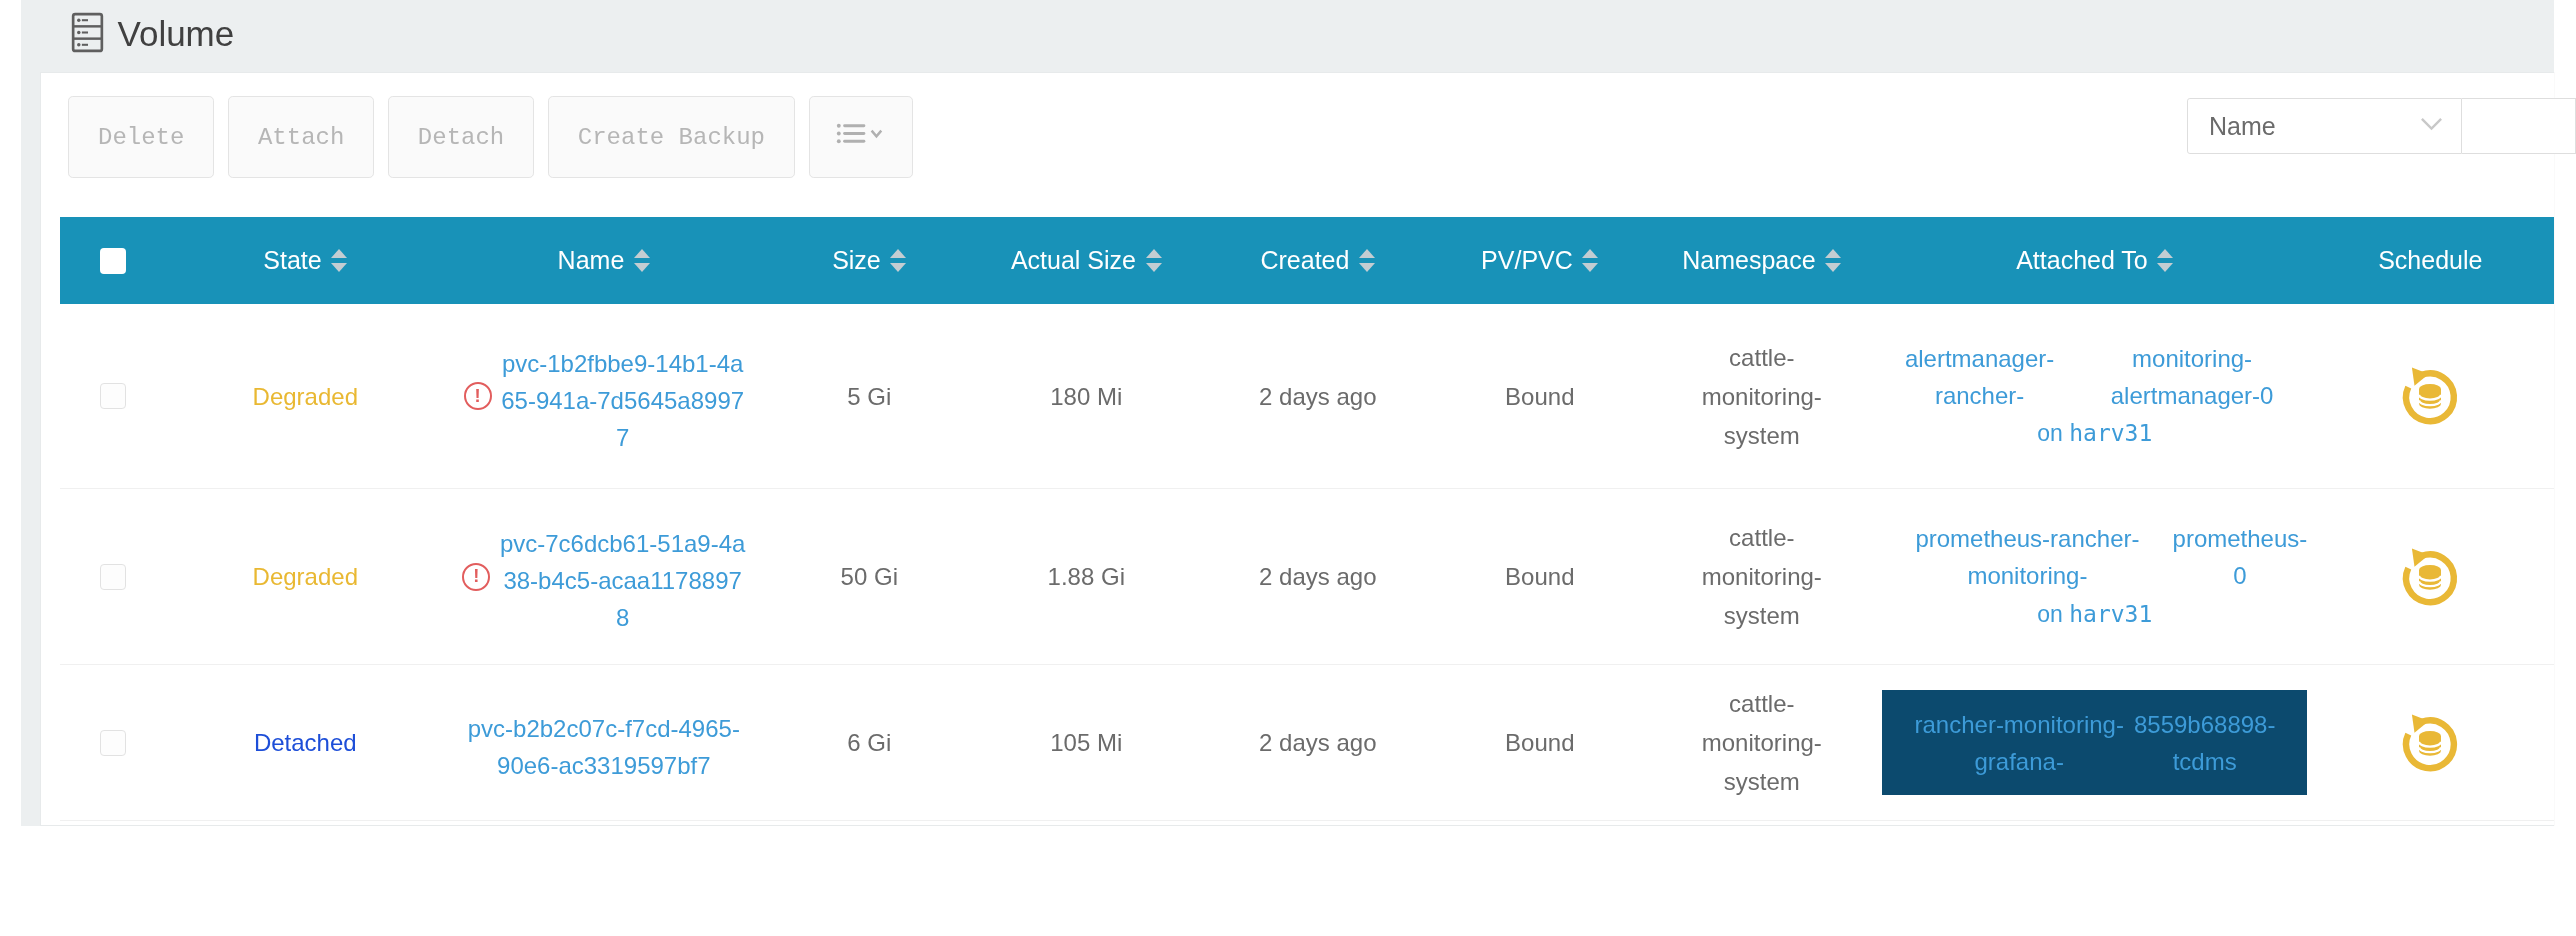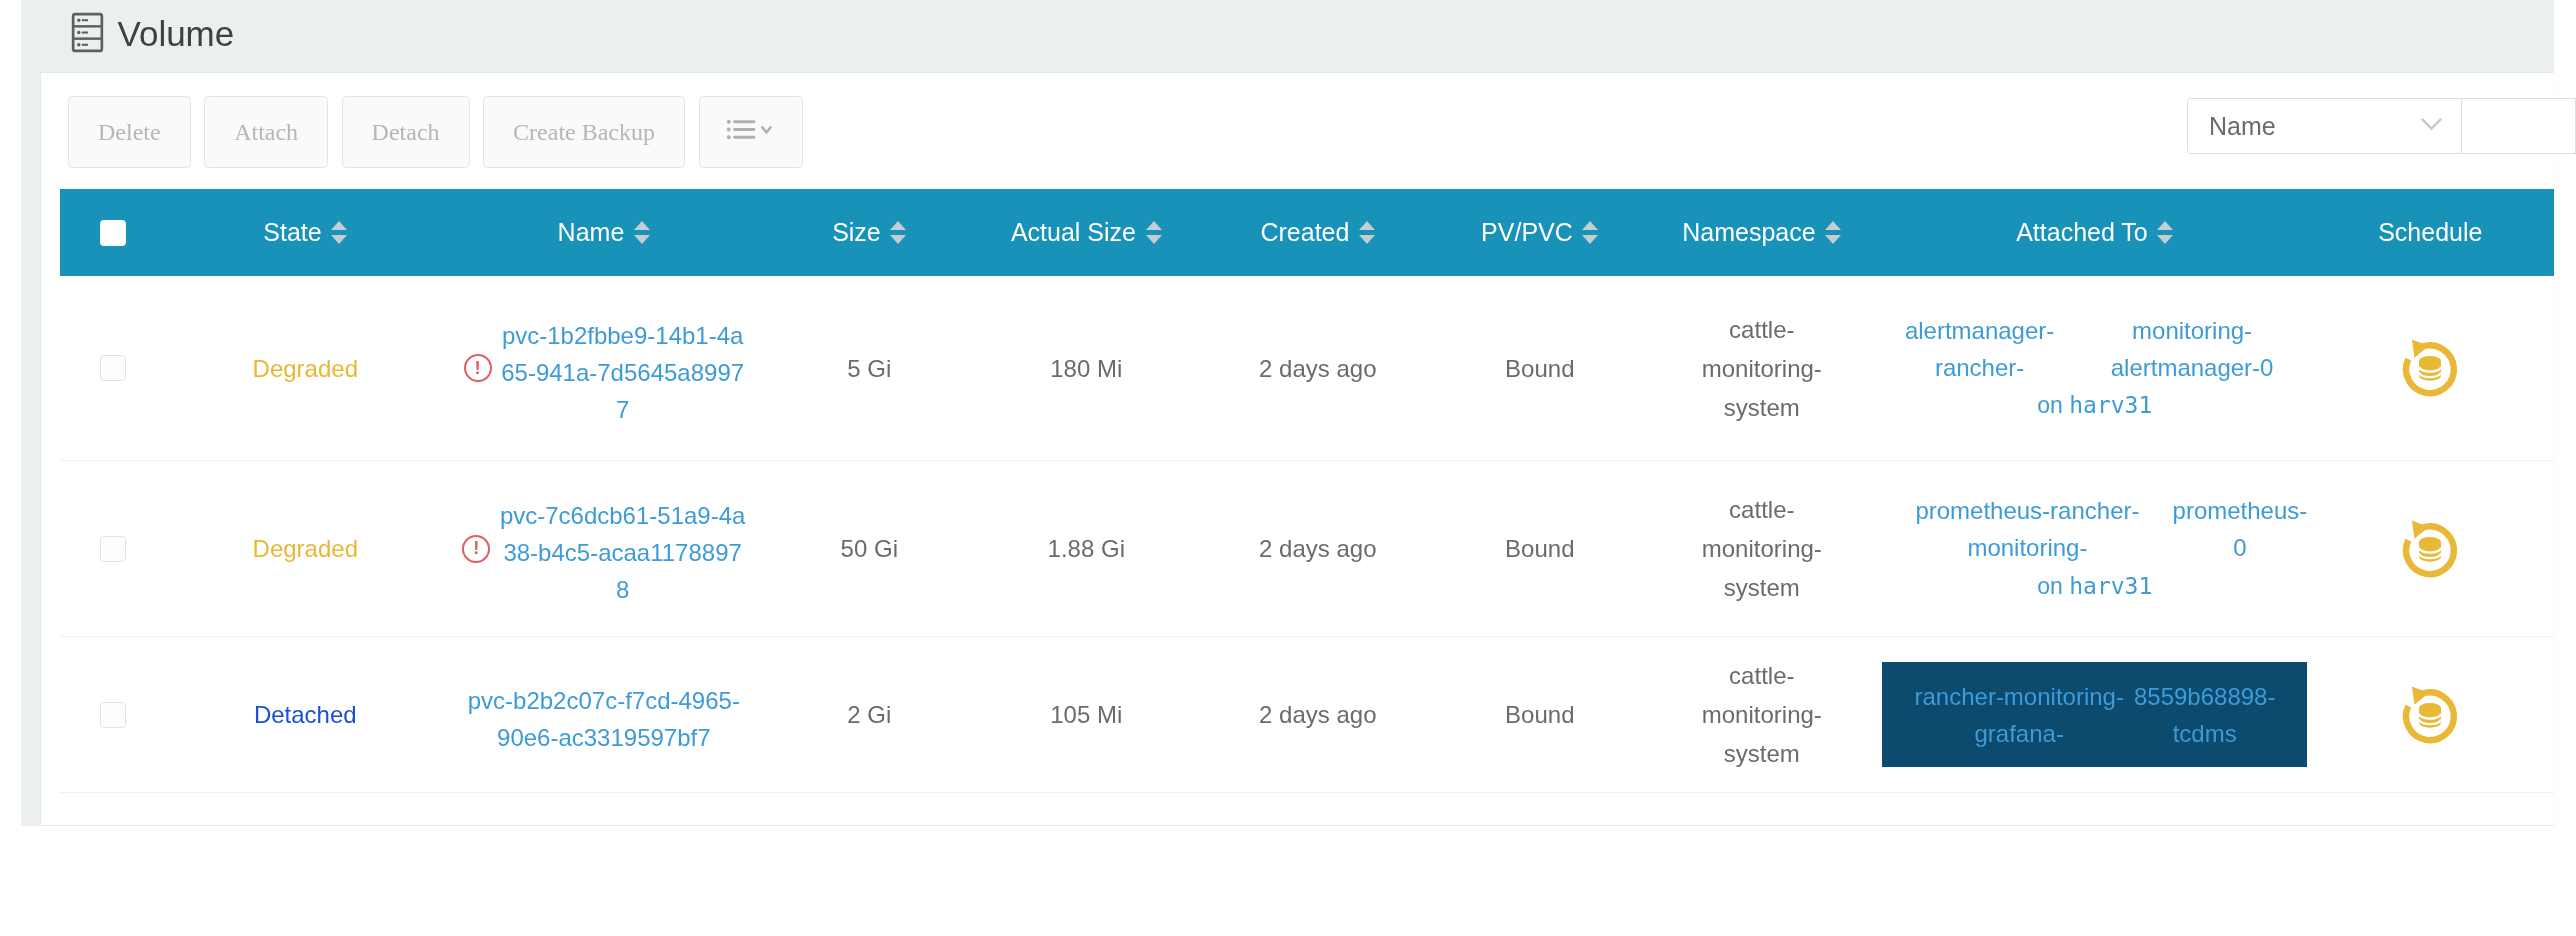--- a/index.html
+++ b/index.html
@@ -13,40 +13,40 @@
   
   .page-head { position:absolute; left:71px; top:11.6px; display:flex; align-items:center; gap:13.5px; }
   .page-title { font-size:35px; color:#404040; }
 
   
   .panel { position:absolute; left:41px; top:73px; width:2513px; height:752px; background:#ffffff;
            box-shadow:0 0 0 1px rgba(0,0,0,0.02); }
 
   
   .toolbar { position:absolute; left:27px; top:23px; display:flex; gap:13.5px; }
-  .btn { height:72px; padding:0 29px; background:#fafafa; border:1px solid #e4e4e4; border-radius:4.8px;
-         color:#b6b6b6; font-size:24px; font-family:Liberation Serif, serif;
+  .btn { height:82px; padding:0 29px; background:#fafafa; border:1px solid #e4e4e4; border-radius:4.8px;
+         color:#b6b6b6; font-size:24px; font-family:Liberation Mono, monospace;
          display:flex; align-items:center; justify-content:center; cursor:default; }
   .btn.icon-btn { padding:0 23px; }
 
   
   .filter { position:absolute; top:25px; right:-22px; display:flex; }
   .filter-select { width:275px; height:56px; background:#fff; border:1px solid #dedede;
                    border-radius:2.9px 0 0 2.9px; display:flex; align-items:center;
                    padding:0 17.4px 0 21px; cursor:pointer; }
   .filter-select .sel-label { font-size:25px; color:#6b6b6b; flex:1; }
   .filter-input { width:114px; height:56px; border:1px solid #dedede; border-left:none;
                   background:#fff; font-size:25px; color:#555; padding:0 13.5px;
                   font-family:"Liberation Sans",sans-serif; outline:none; }
 
   
   .vol-table { position:absolute; left:19.3px; top:116px; width:2494px; }
   .t-row { display:grid; grid-template-columns:106px 278px 319px 212px 222px 241px 203px 241px 425px 246px;
            align-items:center; }
-  .t-head { background:#1892b8; height:87px; }
+  .t-head { background:#1892b8; height:87px;margin-top:28px; }
   .th { display:flex; align-items:center; justify-content:center; gap:9.7px;
         color:#ffffff; font-size:25px; cursor:pointer; }
   .th.c-check { justify-content:flex-start; padding-left:40px; }
   .sort { display:inline-flex; flex-direction:column; gap:4.8px; }
   .sort i { display:block; width:0; height:0; border-left:8.7px solid transparent; border-right:8.7px solid transparent; }
   .sort .up { border-bottom:9.7px solid #c3cdd2; }
   .sort .down { border-top:9.7px solid #c3cdd2; }
 
   .body-row { border-bottom:1.9px solid #f0f0f0; background:#fff; }
   .r1 { height:185px; } .r2 { height:176px; } .r3 { height:156px; }
@@ -305,21 +305,21 @@
         </div>
         <div class="cell state-detached">Detached</div>
         <div class="cell">
           <div class="name-wrap">
             <a class="link name-lines">
               <span>pvc-b2b2c07c-f7cd-4965-</span>
               <span>90e6-ac3319597bf7</span>
             </a>
           </div>
         </div>
-        <div class="cell">2 Gi</div>
+        <div class="cell">6 Gi</div>
         <div class="cell">105 Mi</div>
         <div class="cell">2 days ago</div>
         <div class="cell">Bound</div>
         <div class="cell">
           <div class="ns">cattle-monitoring-system</div>
         </div>
         <div class="cell">
           <div class="att-inner hl">
             <a class="link att-link">
               <span>rancher-monitoring-grafana-</span>

